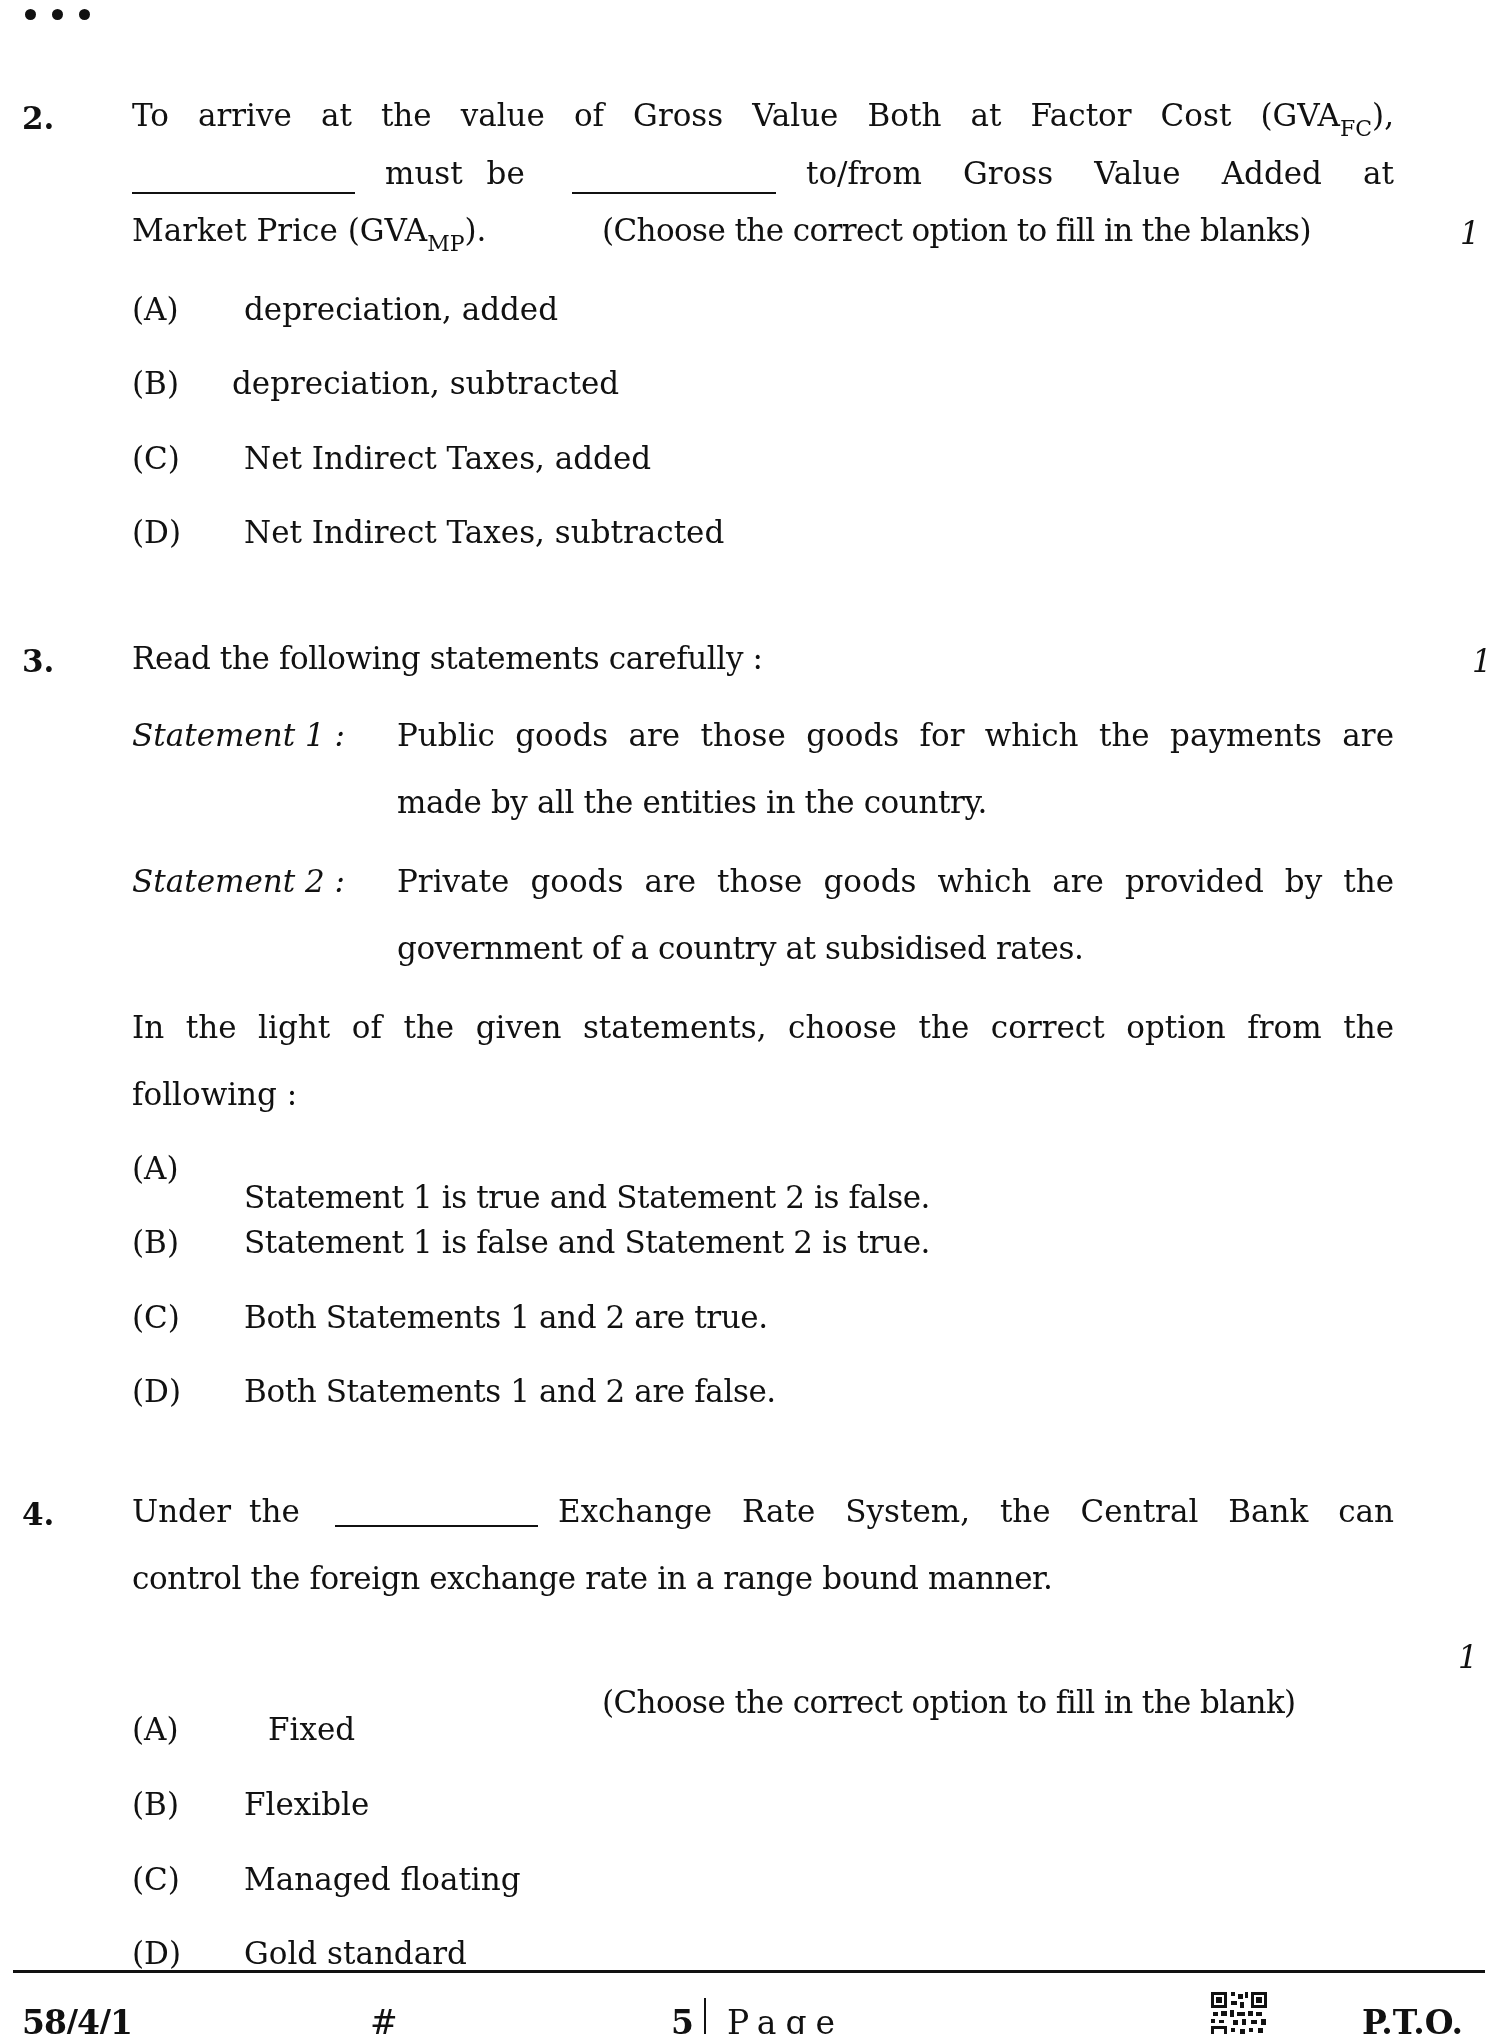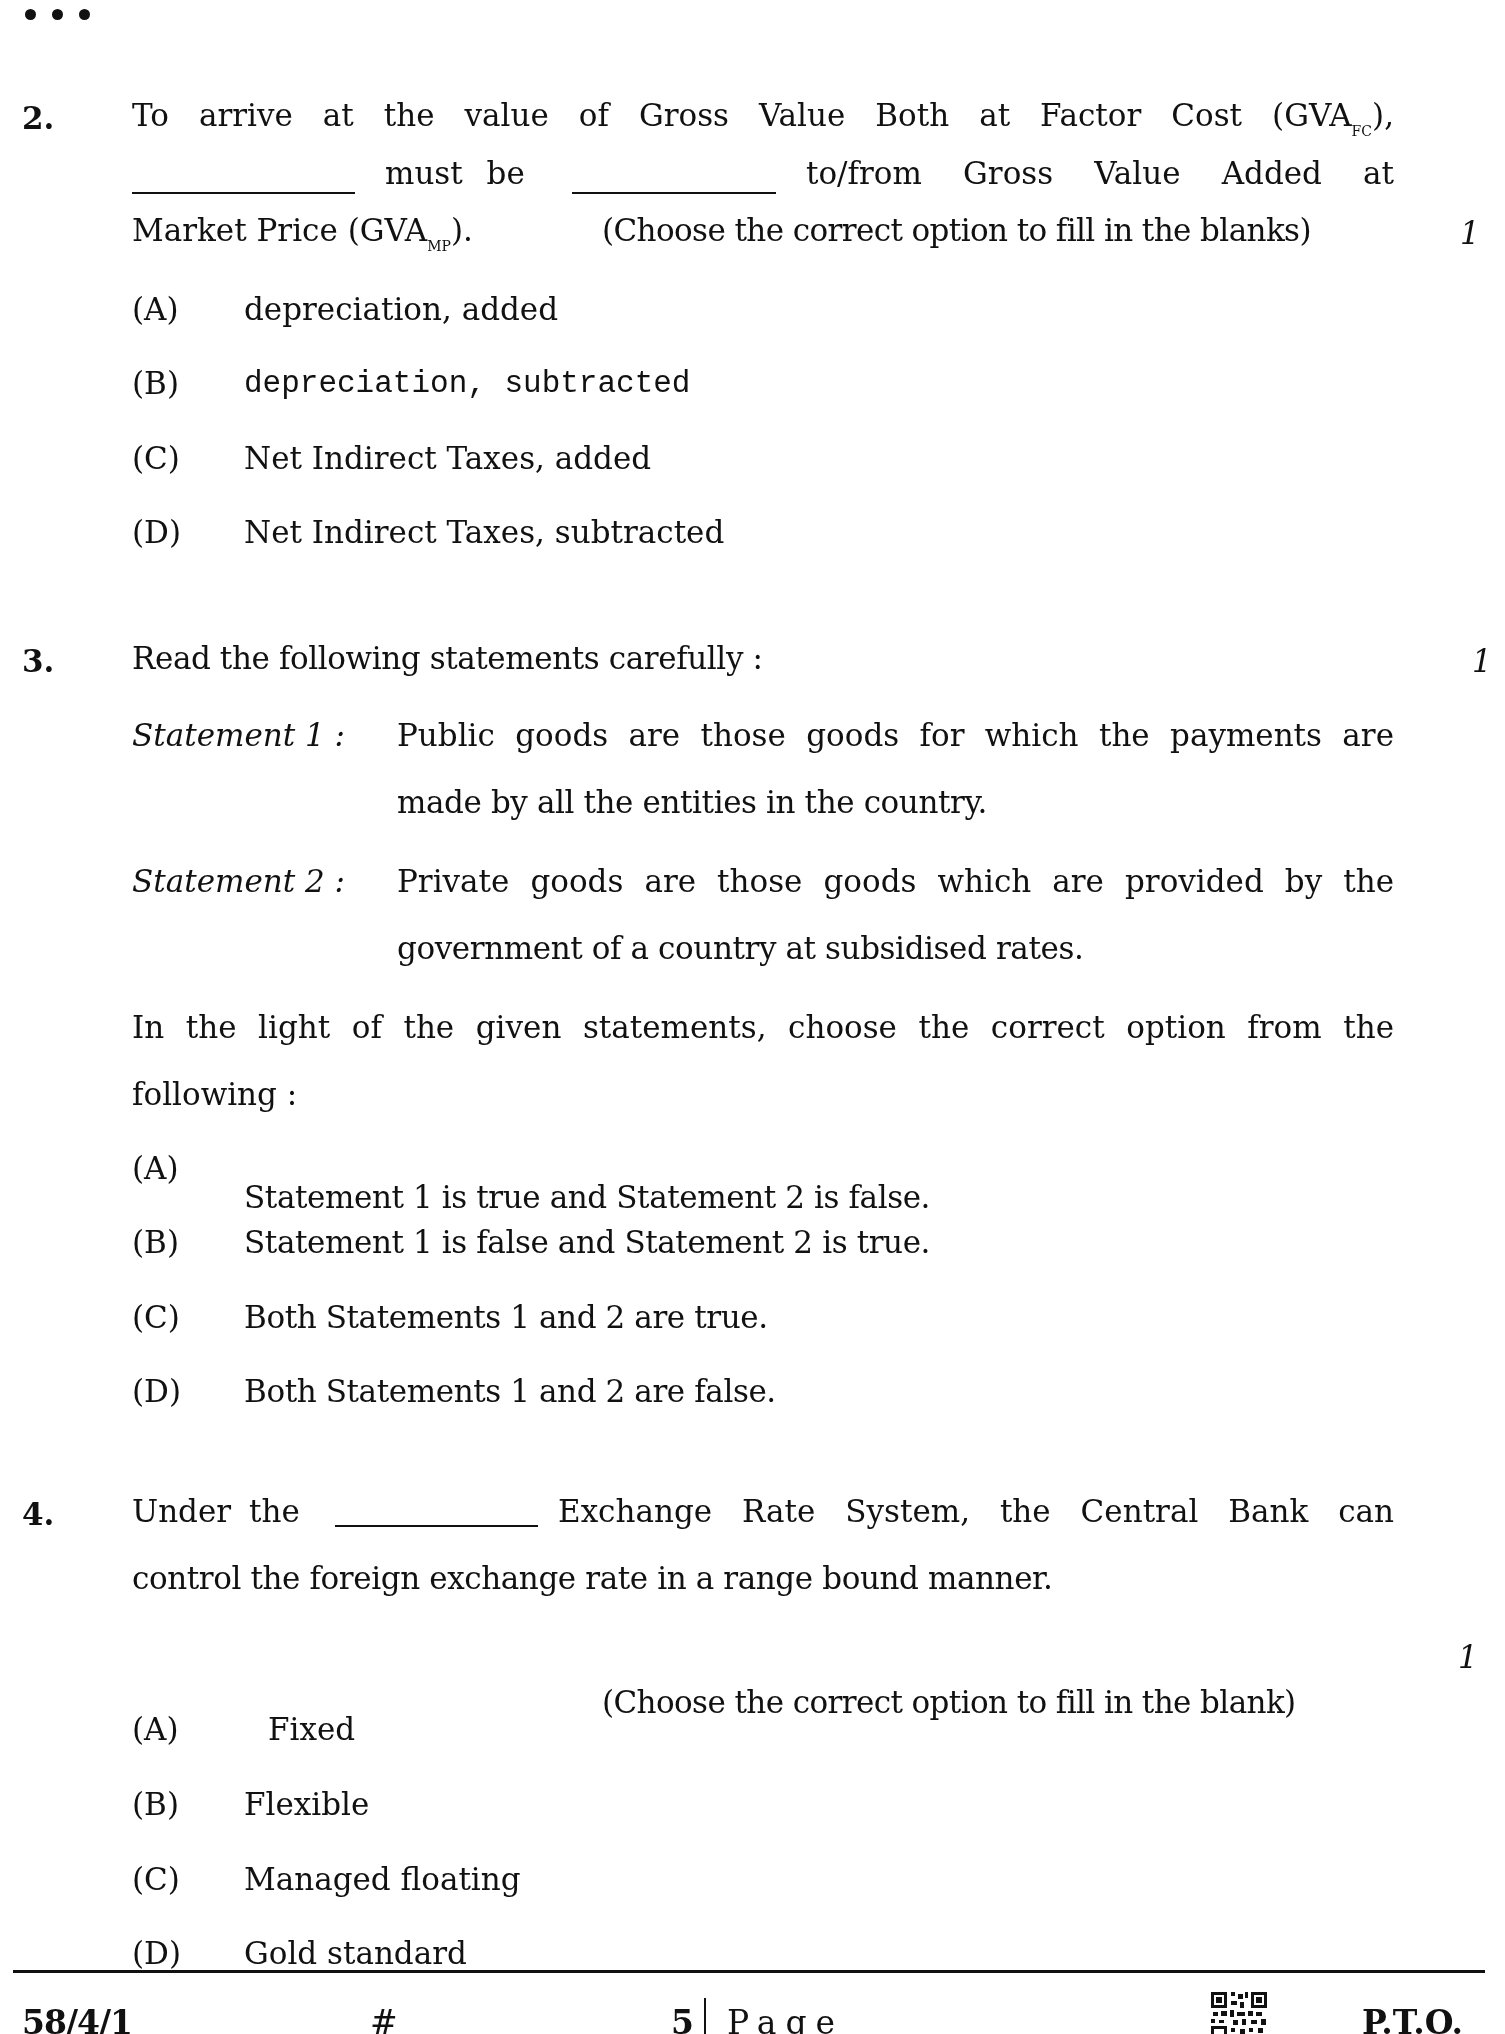--- a/index.html
+++ b/index.html
@@ -4,21 +4,21 @@
 <style>
   html, body { margin: 0; padding: 0; background: #ffffff; }
   body { width: 1505px; height: 2034px; position: relative; overflow: hidden;
          font-family: "DejaVu Serif", "Liberation Serif", serif; color: #111; }
   .abs { position: absolute; white-space: nowrap; }
   .t { font-size: 31px; line-height: 1; }
   .j { text-align: justify; text-align-last: justify; white-space: normal; }
   .qnum { font-weight: bold; font-size: 31px; }
   .mark { font-style: italic; font-size: 31px; }
   .ital { font-style: italic; }
-  .sub { font-size: 14px; position: relative; top: 10px; }
+  .sub { font-size: 22px; position: relative; top: 10px; }
   .blank { position: absolute; height: 0; border-top: 2px solid #111; }
   .dot { position: absolute; width: 11px; height: 11px; border-radius: 50%; background: #111; }
   .rule { position: absolute; left: 13px; width: 1472px; top: 1970px; height: 3px; background: #111; }
   .foot { font-size: 33px; }
   .bold { font-weight: bold; }
   .page-word { letter-spacing: 9px; }
   .qr { position: absolute; left: 1211px; top: 1992px; width: 56px; height: 42px; overflow: hidden; }
 </style>
 </head>
 <body>
@@ -47,21 +47,21 @@
   <span class="abs t" style="left:602px;top:215px;letter-spacing:-0.6px;">(Choose the correct option to fill in the blanks)</span>
   <span class="abs mark" style="left:1460px;top:215px;">1</span>
 
   <div>
     <div>
       <span class="abs t" style="left:132px;top:294px;">(A)</span>
       <span class="abs t" style="left:244px;top:294px;">depreciation, added</span>
     </div>
     <div>
       <span class="abs t" style="left:132px;top:368px;">(B)</span>
-      <span class="abs t" style="left:244px;top:368px;font-family:Liberation Mono, monospace;">depreciation, subtracted</span>
+      <span class="abs t" style="left:232px;top:368px;">depreciation, subtracted</span>
     </div>
     <div>
       <span class="abs t" style="left:132px;top:443px;">(C)</span>
       <span class="abs t" style="left:244px;top:443px;">Net Indirect Taxes, added</span>
     </div>
     <div>
       <span class="abs t" style="left:132px;top:517px;">(D)</span>
       <span class="abs t" style="left:244px;top:517px;">Net Indirect Taxes, subtracted</span>
     </div>
   </div>

